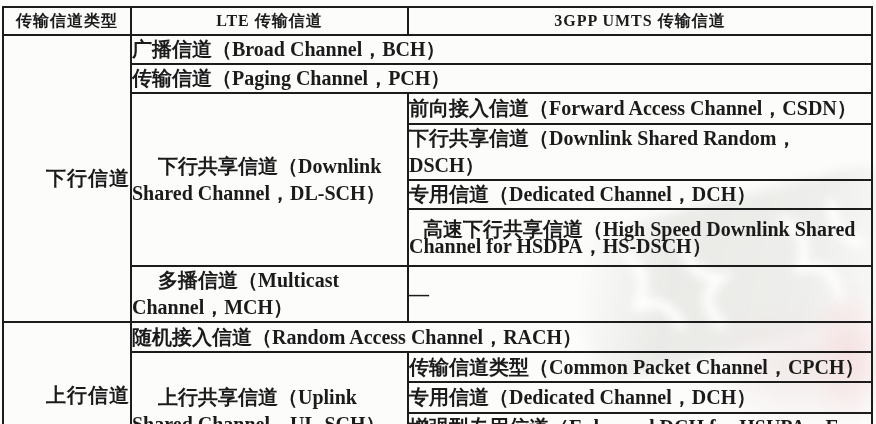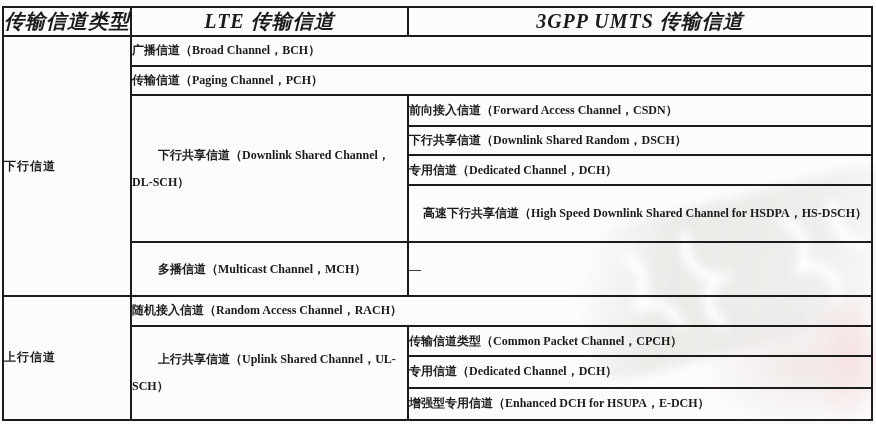--- a/index.html
+++ b/index.html
@@ -48,34 +48,33 @@
     left: 2px; top: 6px;
     width: 871px; height: 415px;
     border-collapse: collapse;
     table-layout: fixed;
     z-index: 2;
     background: transparent;
   }
   table.channels th,
   table.channels td {
     border: 2px solid #1c1c1c;
-    font-size: 12px;
+    font-size: 20px;
     vertical-align: middle;
     padding: 0;
     background: transparent;
   }
   table.channels th {
     font-weight: 700;
     text-align: center;
     letter-spacing: 1px;
-    font-size: 20px;
-    font-style: italic;
+    font-size: 16px;
   }
   td.col-type {
-    text-align: left;
+    text-align: right;
     font-weight: 600;
     letter-spacing: 1px;
   }
   td.lte-span {            
     padding-left: 36px;
     font-weight: 600;
   }
   td.lte-multi {           
     padding-left: 10px;
     padding-right: 6px;
@@ -84,21 +83,21 @@
     font-weight: 700;
   }
   td.umts {                
     padding-left: 18px;
     font-weight: 600;
   }
   td.umts-multi {          
     padding-left: 8px;
     padding-right: 4px;
     text-indent: 14px;
-    line-height: 31px;
+    line-height: 17px;
     font-weight: 600;
   }
   td.umts-dash {
     padding-left: 20px;
     font-weight: 600;
   }
 
   .csdn-watermark {
     position: absolute;
     right: 5px;

